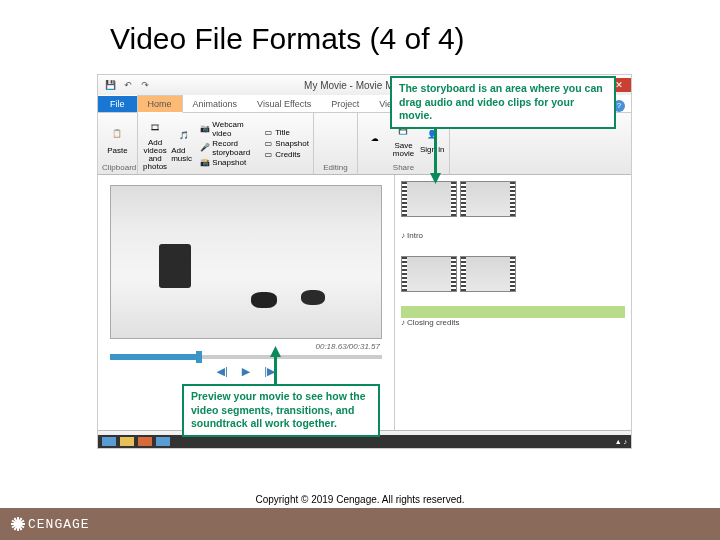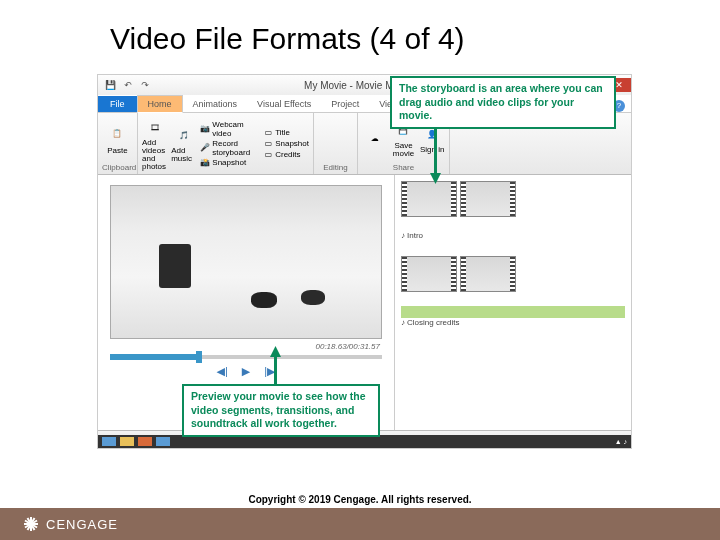--- a/index.html
+++ b/index.html
@@ -65,26 +65,26 @@
 
 .callout { position: absolute; background: #fff; border: 2px solid #0a8a5a; padding: 4px 7px; font-size: 10.5px; color: #0a8a5a; line-height: 1.3; font-weight: bold; }
 .callout-arrow { position: absolute; background: #0a8a5a; }
 .taskbar-strip { position: absolute; bottom: 0; left: 0; right: 0; height: 13px; background: #333; display: flex; align-items: center; padding: 0 4px; gap: 4px; }
 .tb-item { width: 14px; height: 9px; background: #5a9bd4; }
 .tb-item.b { background: #e8c05a; }
 .tb-item.c { background: #d86a3a; }
 .tb-clock { margin-left: auto; color: #fff; font-size: 7px; }
 
 .footer-bar { position: absolute; bottom: 0; left: 0; right: 0; height: 32px; background: #8a6a5a; display: flex; align-items: center; }
-.cengage-logo { display: flex; align-items: center; gap: 5px; padding-left: 21px; }
+.cengage-logo { display: flex; align-items: center; padding-left: 8px; font-family: Liberation Mono, monospace; }
 .logo-burst { width: 20px; height: 20px; position: relative; }
 .logo-burst span { position: absolute; left: 9px; top: 3px; width: 2px; height: 7px; background: #fff; transform-origin: 1px 7px; }
 .logo-text { color: #fff; font-size: 13px; letter-spacing: 1px; }
 .copyright { position: absolute; left: 0; right: 0; text-align: center; font-size: 10px; color: #000; }
-.copyright-wrap { position: absolute; bottom: 32px; left: 0; right: 0; height: 18px; display: flex; align-items: center; justify-content: center; font-weight: bold; }
+.copyright-wrap { position: absolute; bottom: 32px; left: 0; right: 0; height: 18px; display: flex; align-items: center; justify-content: center; }
 </style>
 </head>
 <body>
 
 <h1 class="slide-title">Video File Formats (4 of 4)</h1>
 
 <div class="app-window">
   <div class="titlebar">
     <div class="qat">
       <span class="qat-btn">💾</span>
@@ -116,21 +116,21 @@
           <span class="ico">📋</span>
           <span>Paste</span>
         </div>
       </div>
       <div class="group-label">Clipboard</div>
     </div>
     <div class="group" style="width:176px">
       <div class="group-content">
         <div class="big-btn">
           <span class="ico">🎞</span>
-          <span style="text-align:left;line-height:1">Add videos and photos</span>
+          <span style="text-align:center;line-height:1">Add videos and photos</span>
         </div>
         <div class="big-btn">
           <span class="ico">🎵</span>
           <span style="text-align:left;line-height:1">Add music</span>
         </div>
         <div class="sm-row">
           <div class="sm-item">
               <span class="sm-ico">📷</span>
               <span>Webcam video</span>
             </div>

